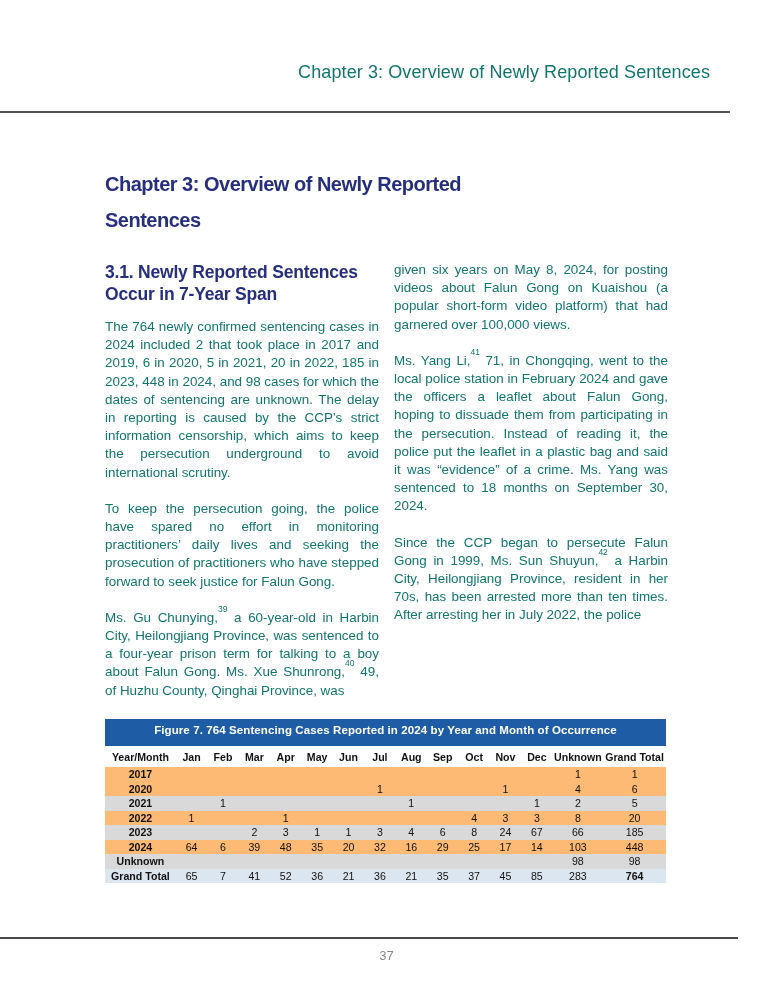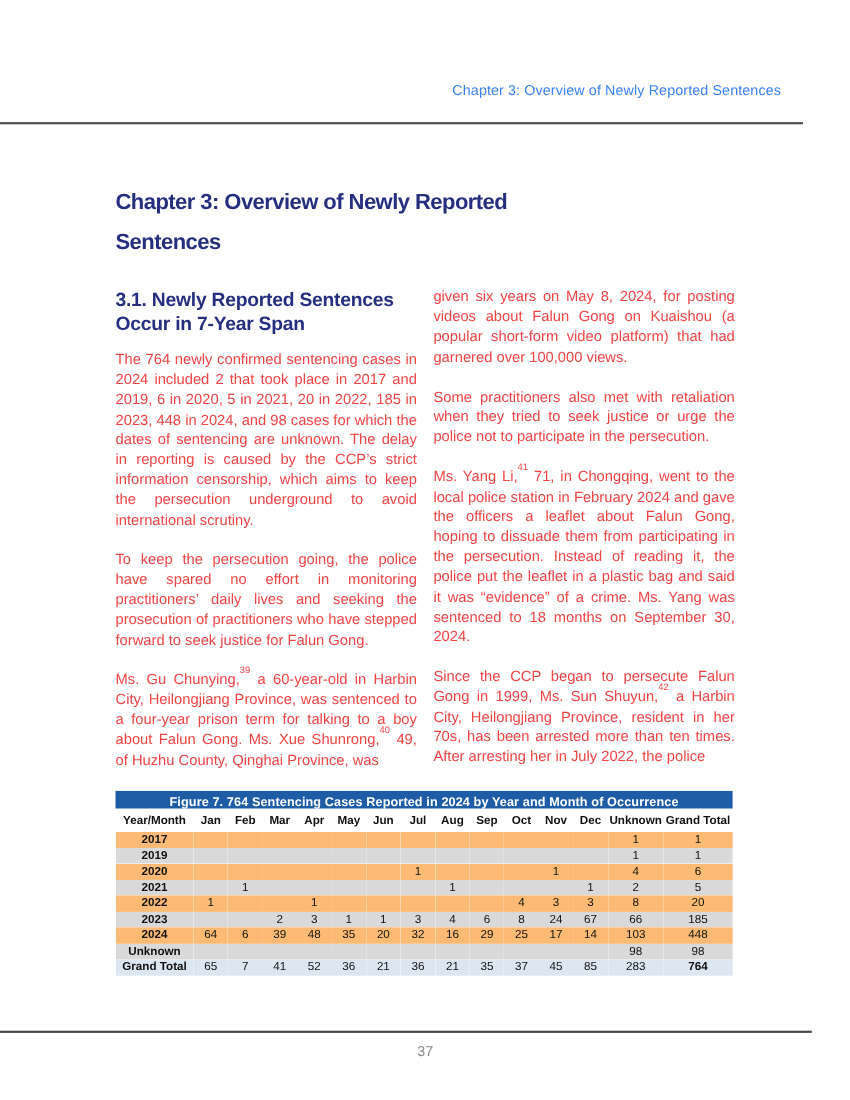--- a/index.html
+++ b/index.html
@@ -5,22 +5,22 @@
   * { margin: 0; padding: 0; box-sizing: border-box; }
   html, body { background: #ffffff; }
   body {
     width: 773px; height: 1000px;
     position: relative;
     font-family: "Liberation Sans", "DejaVu Sans", sans-serif;
     color: #262626;
     overflow: hidden;
   }
   .running-header {
-    position: absolute; top: 74px; right: 63px;
-    font-size: 13px; color: #3b82f6; letter-spacing: 0.1px;
+    position: absolute; top: 62px; right: 63px;
+    font-size: 18px; color: #0f766e; letter-spacing: 0.1px;
   }
   .top-rule {
     position: absolute; top: 111px; left: 0;
     width: 730px; height: 2px; background: #4f4f4f;
   }
   .chapter-title {
     position: absolute; left: 105px; top: 166px;
     font-size: 20px; line-height: 36px; font-weight: bold;
     color: #252e7f; letter-spacing: -0.5px;
   }
@@ -31,30 +31,30 @@
   }
   .col { width: 274px; }
   .section-heading {
     font-size: 17.5px; line-height: 22px; font-weight: bold;
     color: #252e7f; letter-spacing: -0.2px; margin-bottom: 13px;
   }
   .section-heading .h-line { display: block; white-space: nowrap; }
   .body-para {
     font-size: 13.4px; line-height: 18.2px;
     text-align: justify; margin-bottom: 18px;
-    color: #ef4444;
+    color: #0f766e;
   }
   .supnum {
     font-size: 8.5px; position: relative; top: -4.5px; line-height: 0;
   }
   .figure-block {
     position: absolute; left: 105px; top: 719px; width: 561px;
   }
   .figure-title-bar {
-    height: 16px; line-height: 23px; background: #1e5ca6;
+    height: 27px; line-height: 23px; background: #1e5ca6;
     color: #ffffff; font-weight: bold; font-size: 11.5px;
     text-align: center; letter-spacing: 0.1px;
   }
   table.sentencing {
     border-collapse: collapse; table-layout: fixed;
     width: 561px; font-size: 10.6px; color: #111;
   }
   table.sentencing th, table.sentencing td {
     padding: 0; text-align: center; vertical-align: middle;
     overflow: hidden; white-space: nowrap;
@@ -96,21 +96,20 @@
     </h2>
     <div id="left-paras">
         <p class="body-para"><span>The 764 newly confirmed sentencing cases in 2024 included 2 that took place in 2017 and 2019, 6 in 2020, 5 in 2021, 20 in 2022, 185 in 2023, 448 in 2024, and 98 cases for which the dates of sentencing are unknown. The delay in reporting is caused by the CCP’s strict information censorship, which aims to keep the persecution underground to avoid international scrutiny.</span></p>
         <p class="body-para"><span>To keep the persecution going, the police have spared no effort in monitoring practitioners’ daily lives and seeking the prosecution of practitioners who have stepped forward to seek justice for Falun Gong.</span></p>
         <p class="body-para"><span>Ms. Gu Chunying,</span><sup class="supnum">39</sup><span> a 60-year-old in Harbin City, Heilongjiang Province, was sentenced to a four-year prison term for talking to a boy about Falun Gong. Ms. Xue Shunrong,</span><sup class="supnum">40</sup><span> 49, of Huzhu County, Qinghai Province, was</span></p>
       </div>
   </div>
   <div class="col">
     <div id="right-paras">
         <p class="body-para"><span>given six years on May 8, 2024, for posting videos about Falun Gong on Kuaishou (a popular short-form video platform) that had garnered over 100,000 views.</span></p>
-        <p class="body-para"><span>Some practitioners also met with retaliation when they tried to seek justice or urge the police not to participate in the persecution.</span></p>
         <p class="body-para"><span>Ms. Yang Li,</span><sup class="supnum">41</sup><span> 71, in Chongqing, went to the local police station in February 2024 and gave the officers a leaflet about Falun Gong, hoping to dissuade them from participating in the persecution. Instead of reading it, the police put the leaflet in a plastic bag and said it was “evidence” of a crime. Ms. Yang was sentenced to 18 months on September 30, 2024.</span></p>
         <p class="body-para"><span>Since the CCP began to persecute Falun Gong in 1999, Ms. Sun Shuyun,</span><sup class="supnum">42</sup><span> a Harbin City, Heilongjiang Province, resident in her 70s, has been arrested more than ten times. After arresting her in July 2022, the police</span></p>
       </div>
   </div>
 </div>
 
 <figure class="figure-block">
   <figcaption class="figure-title-bar">Figure 7. 764 Sentencing Cases Reported in 2024 by Year and Month of Occurrence</figcaption>
   <table class="sentencing">
     <colgroup id="tbl-colgroup">
@@ -160,37 +159,20 @@
           <td></td>
           <td></td>
           <td></td>
           <td></td>
           <td></td>
           <td></td>
           <td></td>
           <td>1</td>
           <td>1</td>
         </tr>
-        <tr class="shade-gray">
-          <td class="row-label">2019</td>
-          <td></td>
-          <td></td>
-          <td></td>
-          <td></td>
-          <td></td>
-          <td></td>
-          <td></td>
-          <td></td>
-          <td></td>
-          <td></td>
-          <td></td>
-          <td></td>
-          <td>1</td>
-          <td>1</td>
-        </tr>
         <tr class="shade-white">
           <td class="row-label">2020</td>
           <td></td>
           <td></td>
           <td></td>
           <td></td>
           <td></td>
           <td></td>
           <td>1</td>
           <td></td>

